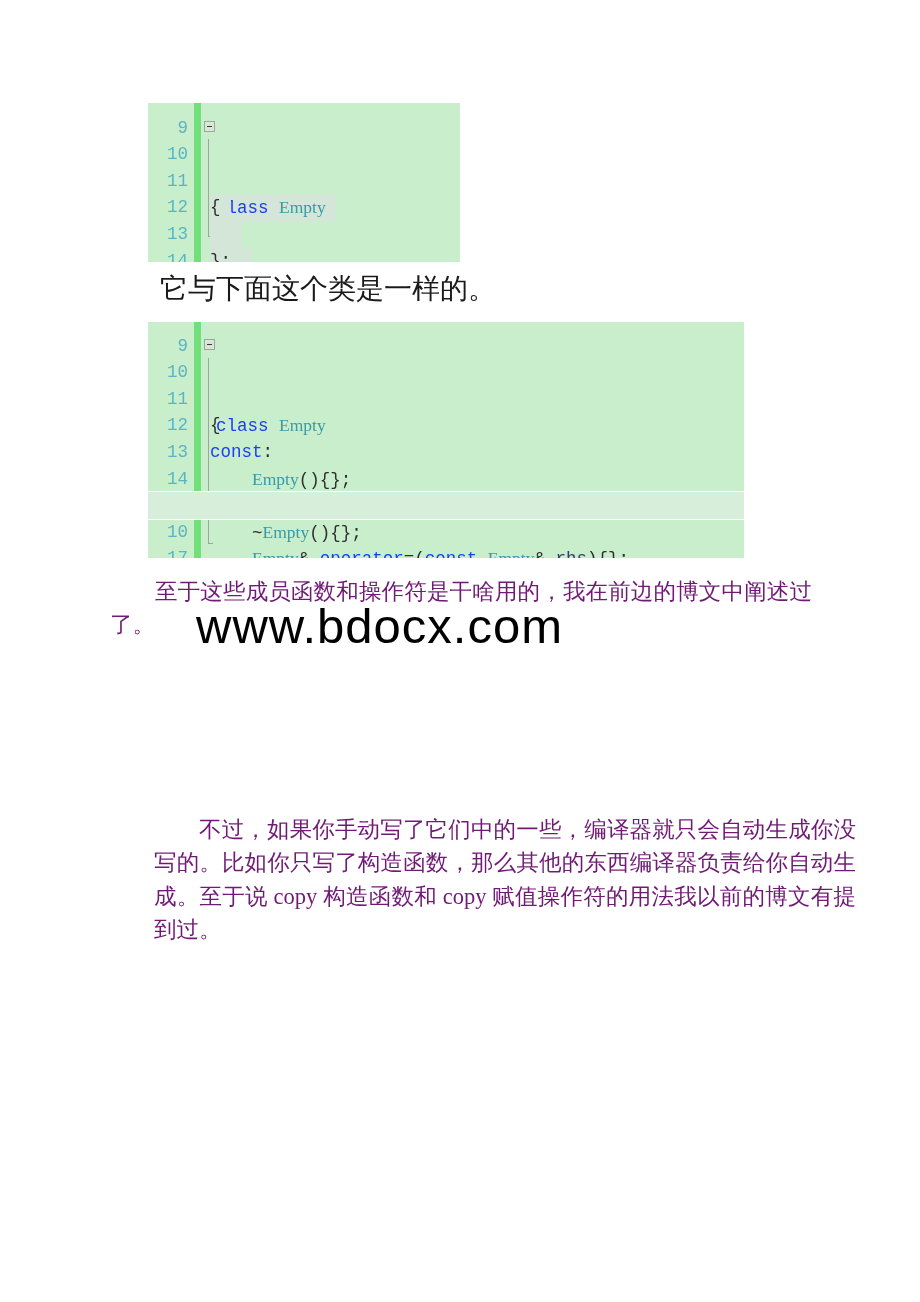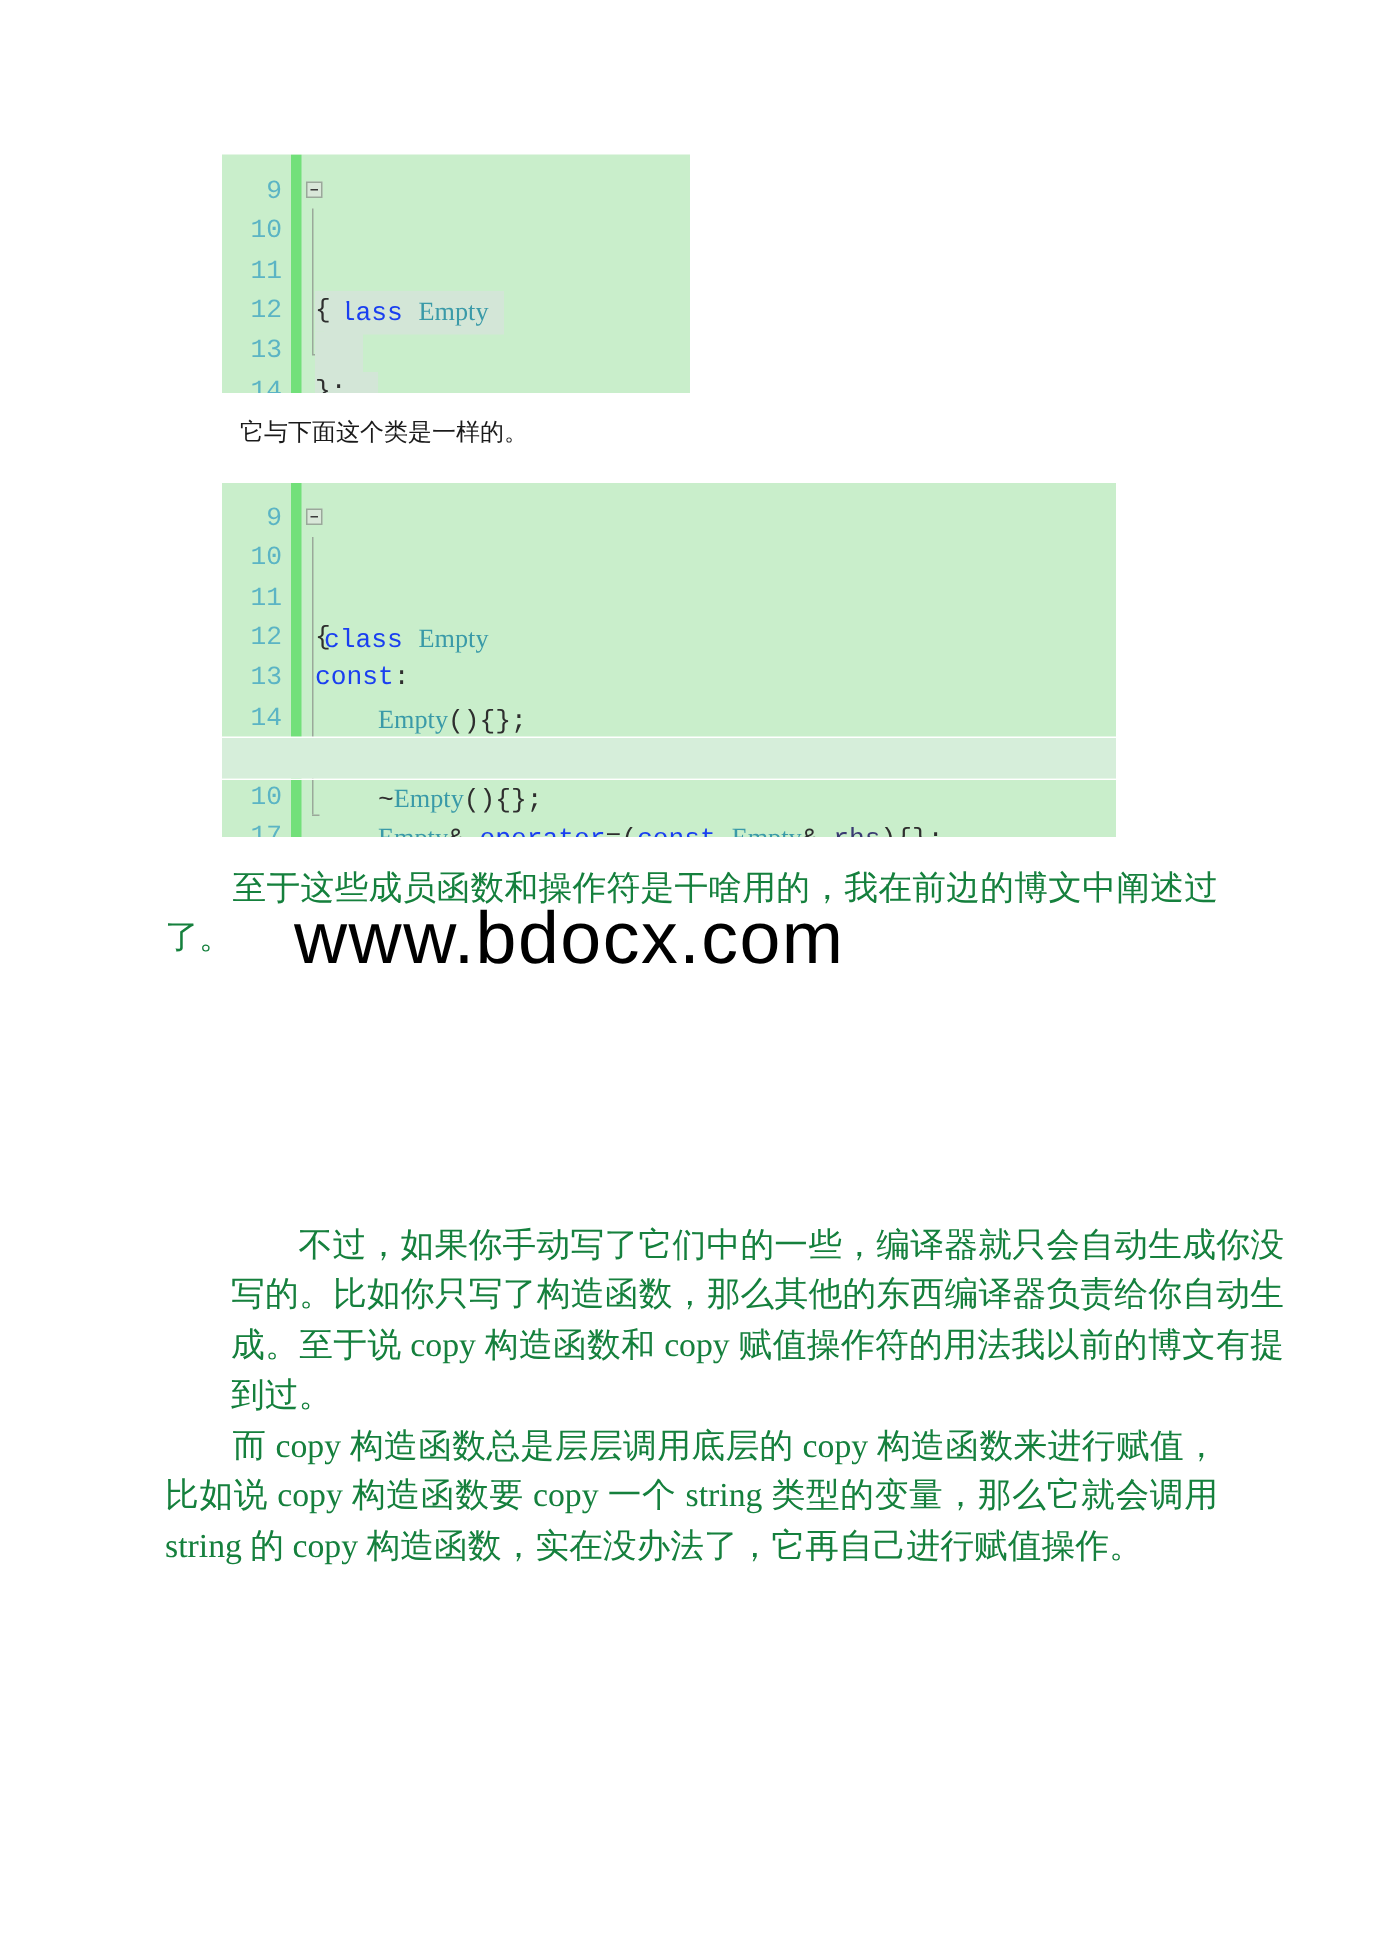--- a/index.html
+++ b/index.html
@@ -152,31 +152,31 @@
   
   .para {
     position: absolute;
     left: 110px;
     width: 702px;
     font-family: "Liberation Serif", "DejaVu Serif", serif;
     font-size: 22.5px;
     line-height: 33.4px;
     text-align: justify;
     text-justify: inter-ideograph;
-    color: #15803d;
+    color: #701a75;
     z-index: 3;
   }
   .para.indent { text-indent: 2em; }
 
   .caption-line {
     position: absolute;
     left: 160px;
     top: 272px;
     font-family: "Liberation Serif", "DejaVu Serif", serif;
-    font-size: 16px;
+    font-size: 28px;
     line-height: 33.4px;
     color: #1a1a1a;
     white-space: nowrap;
     z-index: 3;
   }
 
   .p1 { top: 575px; }
   .p2 { top: 645px; }
   .p3 { top: 813px; margin-left: 44px; }
   .p4 { top: 947px; }
@@ -285,16 +285,15 @@
       </div>
 
     </div>
   </div>
 
   <div class="para indent p1">至于这些成员函数和操作符是干啥用的，我在前边的博文中阐述过了。</div>
 
 
   <div class="para indent p3">不过，如果你手动写了它们中的一些，编译器就只会自动生成你没写的。比如你只写了构造函数，那么其他的东西编译器负责给你自动生成。至于说 copy 构造函数和 copy 赋值操作符的用法我以前的博文有提到过。</div>
 
-  <div class="para indent p4">而 copy 构造函数总是层层调用底层的 copy 构造函数来进行赋值，比如说 copy 构造函数要 copy 一个 string 类型的变量，那么它就会调用 string 的 copy 构造函数，实在没办法了，它再自己进行赋值操作。</div>
 
 
 </div>
 
 </body></html>

